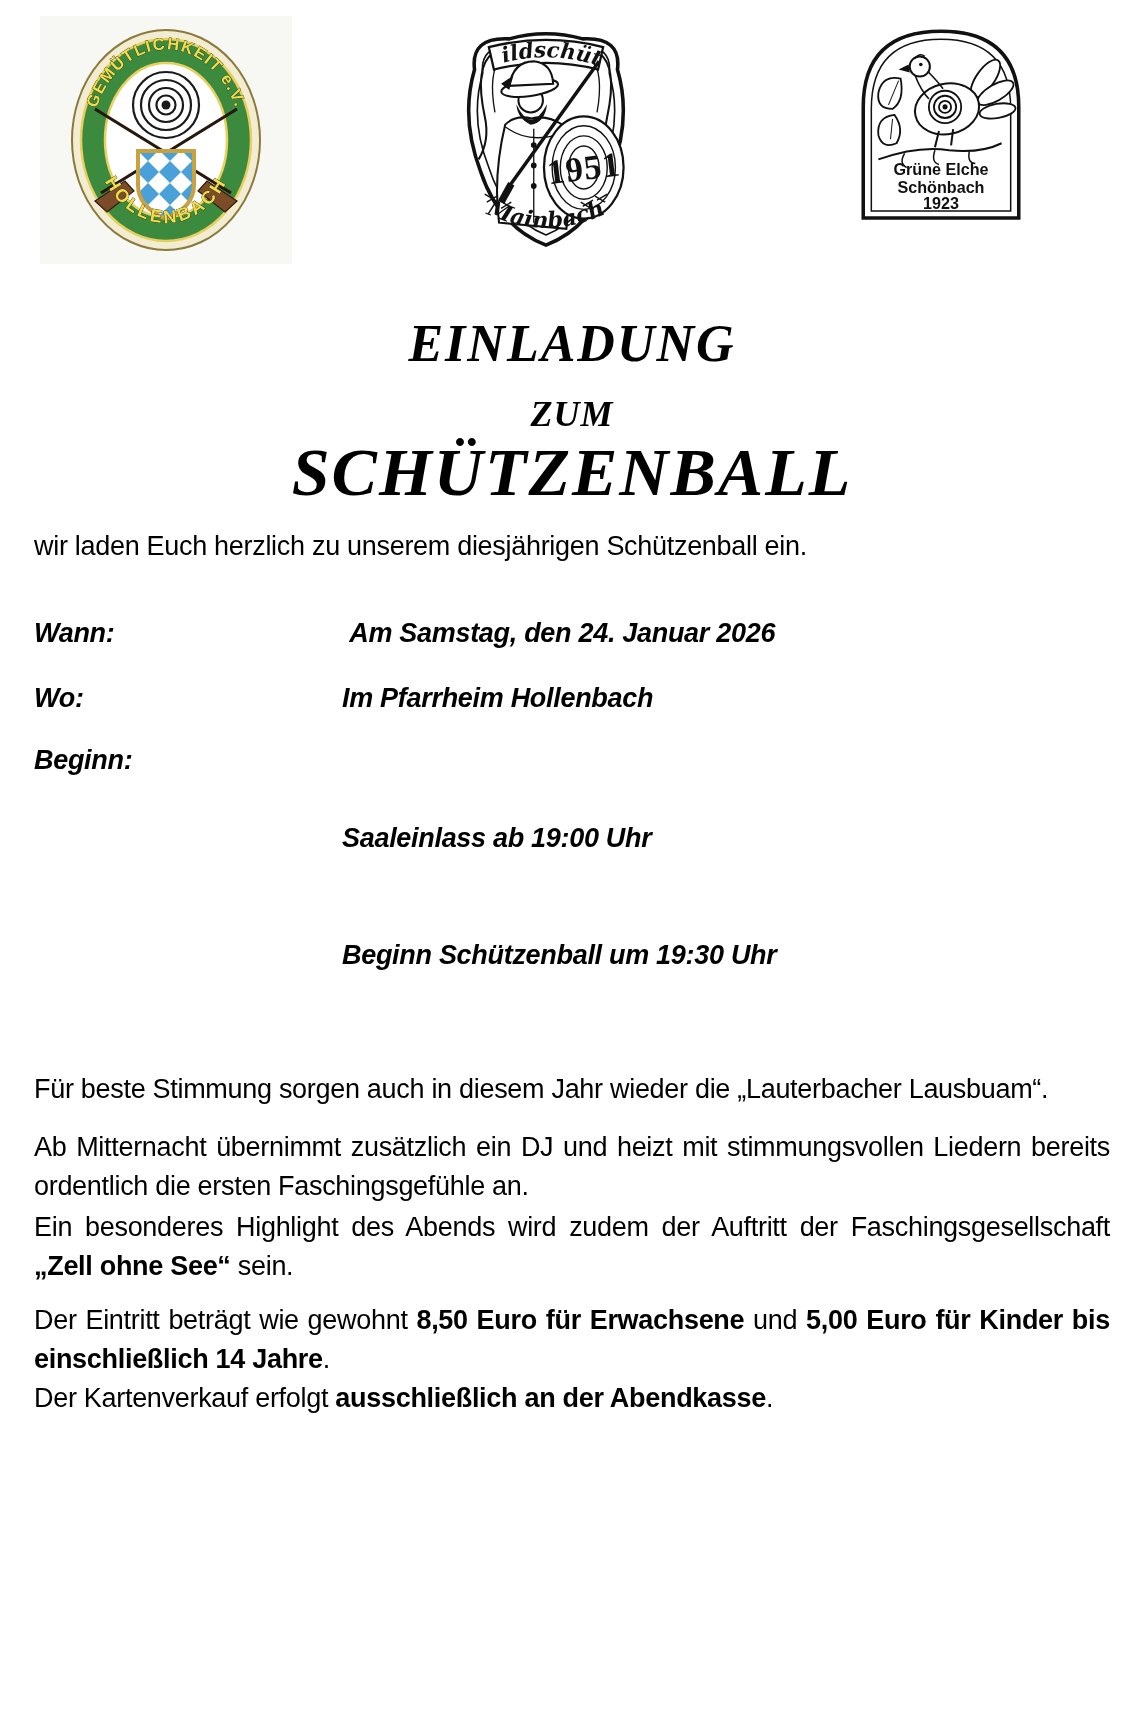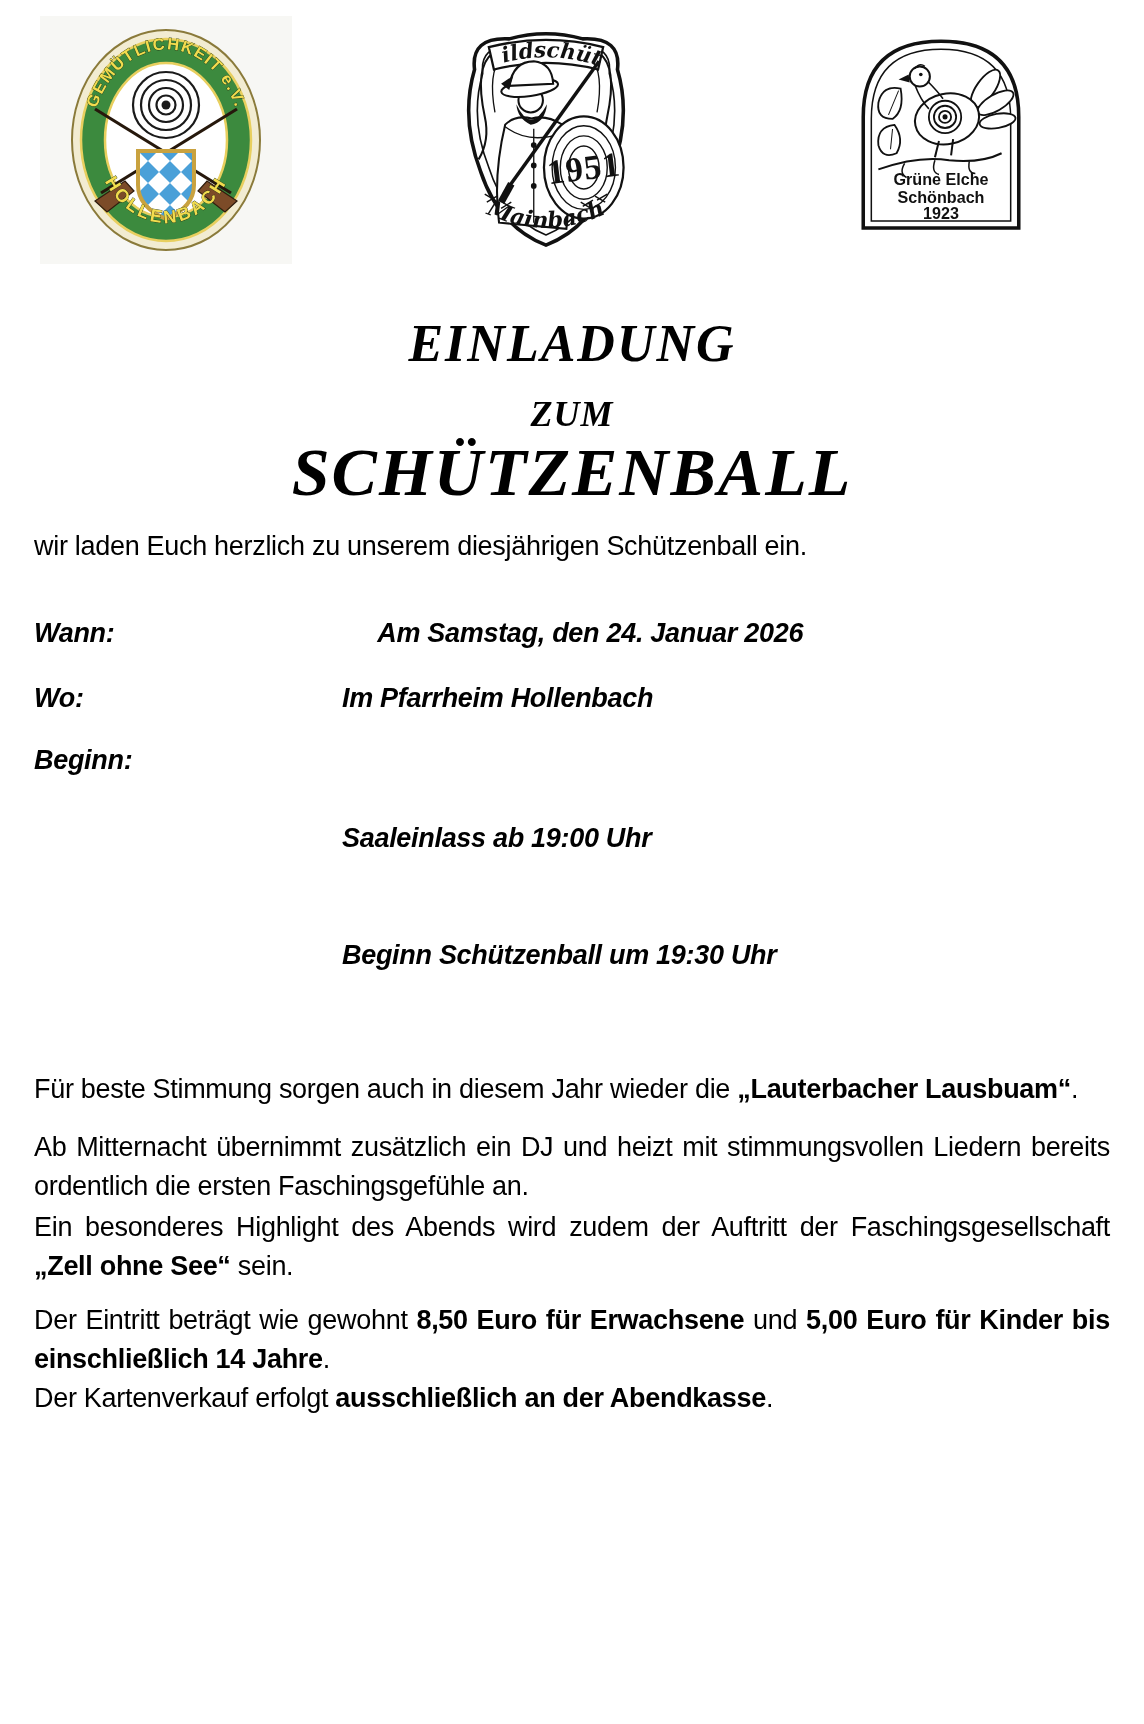--- a/index.html
+++ b/index.html
@@ -13,21 +13,21 @@
   .page { width: 1144px; height: 1724px; position: relative; }
 
   
   .header { position: relative; height: 268px; }
   .logo { position: absolute; }
   .logo svg { display: block; width: 100%; height: 100%; }
   .logo-hollenbach { left: 40px; top: 16px; width: 252px; height: 248px;
                      background: #f7f7f4; display: flex; align-items: center; justify-content: center; }
   .logo-hollenbach svg { width: 190px; height: 224px; }
   .logo-mainbach { left: 448px; top: 22px; width: 196px; height: 240px; }
-  .logo-schoenbach { left: 848px; top: 26px; width: 186px; height: 206px; }
+  .logo-schoenbach { left: 848px; top: 16px; width: 186px; height: 206px; }
 
   .hb-arc-text { font-family: "Liberation Sans", sans-serif; font-weight: bold; font-size: 16.5px;
                  fill: #f2dc4e; stroke: #223312; stroke-width: 0.7px; paint-order: stroke;
                  letter-spacing: 1.5px; }
   .hb-bottom { font-size: 18px; letter-spacing: 3px; }
   .mb-banner-text { font-family: "DejaVu Serif", serif; font-weight: bold; font-style: italic;
                     font-size: 21px; fill: #111111; }
   .mb-year { font-family: "Liberation Serif", serif; font-weight: bold; font-size: 34px;
              fill: #111111; letter-spacing: 1px; }
   .mb-bottom-text { font-family: "DejaVu Serif", serif; font-weight: bold; font-style: italic;
@@ -43,21 +43,21 @@
 
   
   .content { padding: 0 34px; font-size: 27px; line-height: 39px; letter-spacing: -0.3px; }
   .line, .para, .para p { margin: 0; }
   .just { text-align: justify; }
   .intro1 { margin-top: 82px; }
   .intro2 { margin-top: 24px; }
   .detail-row { display: flex; font-weight: bold; font-style: italic; }
   .detail-label { width: 308px; flex: 0 0 auto; }
   .detail-value { white-space: pre-wrap; }
-  .row-wann  { margin-top: 48px; gap: 28px; }
+  .row-wann  { margin-top: 48px; }
   .row-wo    { margin-top: 26px; }
   .row-beginn{ margin-top: 23px; }
   .p-gemeinsam  { margin-top: 38px; }
   .p-stimmung   { margin-top: 17px; }
   .p-mitternacht{ margin-top: 19px; }
   .p-highlight  { margin-top: 2px; }
   .p-eintritt   { margin-top: 15px; }
   .p-freuen     { margin-top: 4px; }
 </style>
 </head>
@@ -216,21 +216,21 @@
       <div class="detail-value">Im Pfarrheim Hollenbach</div>
     </div>
     <div class="detail-row row-beginn">
       <div class="detail-label">Beginn:</div>
       <div class="detail-value">
         <div>Saaleinlass ab 19:00 Uhr</div>
         <div>Beginn Schützenball um 19:30 Uhr</div>
       </div>
     </div>
 
-    <div class="para p-stimmung"><span>Für beste Stimmung sorgen auch in diesem Jahr wieder die </span><span style="font-weight: bold;">„Lauterbacher Lausbuam“</span><span>.</span></div>
+    <div class="para p-stimmung"><span>Für beste Stimmung sorgen auch in diesem Jahr wieder die </span><span style="font-weight: normal;">„Lauterbacher Lausbuam“</span><span>.</span></div>
     <div class="para just p-mitternacht"><span>Ab Mitternacht übernimmt zusätzlich ein DJ und heizt mit stimmungsvollen Liedern bereits ordentlich die ersten Faschingsgefühle an.</span></div>
     <div class="para just p-highlight"><span>Ein besonderes Highlight des Abends wird zudem der Auftritt der Faschingsgesellschaft </span><span style="font-weight: bold;">„Zell ohne See“</span><span> sein.</span></div>
 
     <div class="para p-eintritt">
       <p class="just"><span>Der Eintritt beträgt wie gewohnt </span><span style="font-weight: bold;">8,50 Euro für Erwachsene</span><span> und </span><span style="font-weight: bold;">5,00 Euro für Kinder bis einschließlich 14 Jahre</span><span>.</span></p>
       <p class="just"><span>Der Kartenverkauf erfolgt </span><span style="font-weight: bold;">ausschließlich an der Abendkasse</span><span>.</span></p>
     </div>
 
 
   </main>

